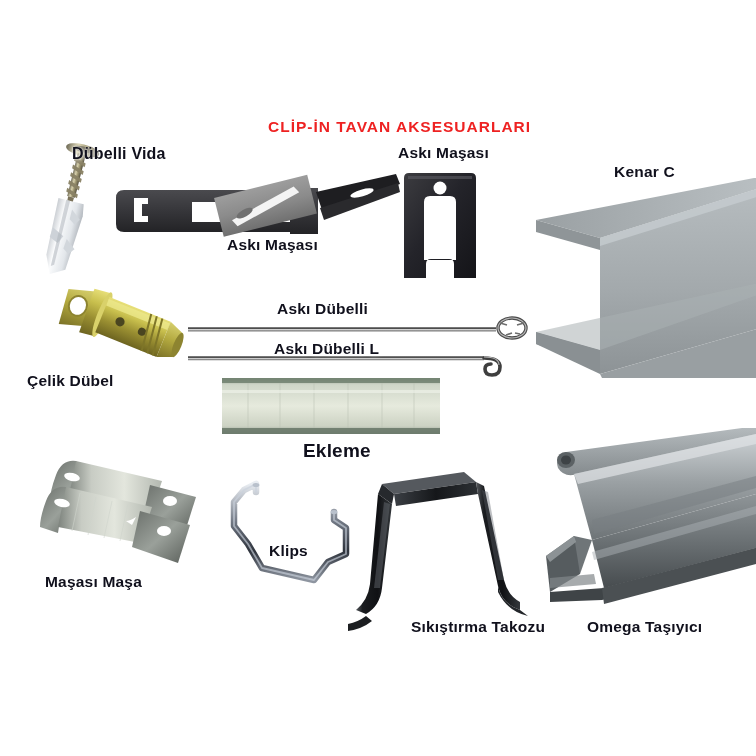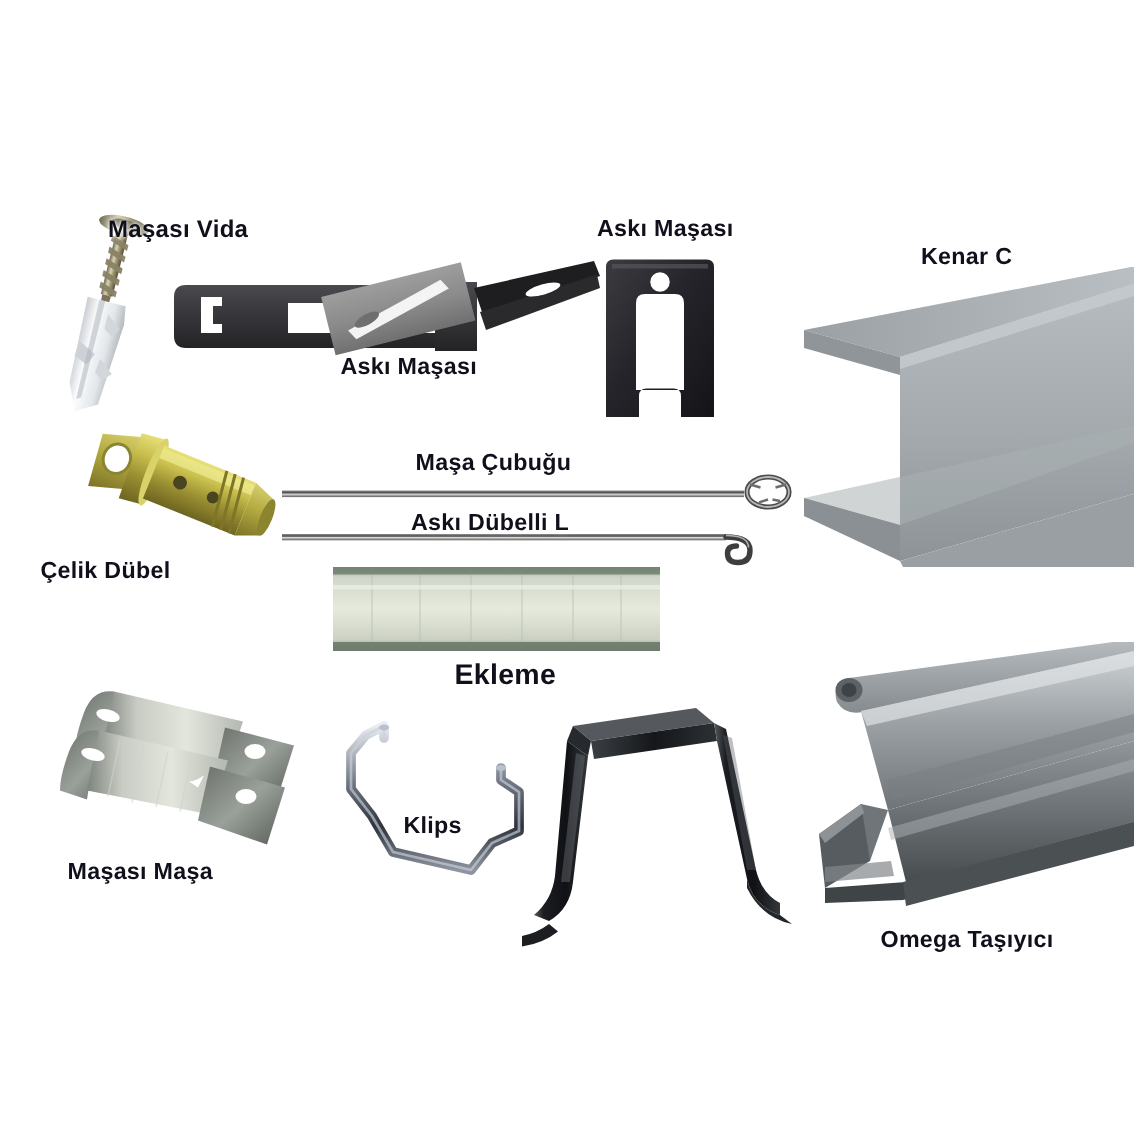--- a/index.html
+++ b/index.html
@@ -30,20 +30,21 @@
   }
 
   .part{position:absolute;z-index:10;}
   svg{display:block;overflow:visible;}
 </style>
 </head>
 <body>
 
 <div id="page">
 
+  <div class="title" style="left:268px;top:118px;font-size:15.5px;">CLİP-İN TAVAN AKSESUARLARI</div>
 
   <div class="part" style="left:28px;top:140px;width:92px;height:140px;">
     <svg width="92" height="140" viewBox="0 0 92 140">
       <defs>
         <linearGradient id="zinc" x1="0" y1="0" x2="1" y2="0">
           <stop offset="0" stop-color="#6e6a57"></stop>
             <stop offset=".35" stop-color="#d9d2ae"></stop>
           <stop offset=".6" stop-color="#9f9772"></stop>
             <stop offset="1" stop-color="#55503e"></stop>
         </linearGradient>
@@ -67,21 +68,21 @@
         </g>
         <path d="M37 58 L43 58 L42 76 L38 76 Z" fill="#7b735a"></path>
         <path d="M28 62 L54 62 L56 74 L52 130 L38 138 L30 120 Z" fill="url(#plug)"></path>
         <path d="M44 70 L54 78 L50 84 L44 80 Z" fill="#d2d7dc"></path>
         <path d="M30 92 L42 98 L38 106 L29 102 Z" fill="#cdd2d8"></path>
         <path d="M46 100 L56 108 L51 114 L45 110 Z" fill="#d2d7dc"></path>
         <path d="M36 62 L40 62 L40 128 L37 130 Z" fill="#aeb4bb" opacity=".55"></path>
       </g>
     </svg>
   </div>
-  <div class="lbl" style="left:72px;top:145px;font-size:16px;">Maşası Vida</div>
+  <div class="lbl" style="left:72px;top:145px;font-size:16px;">Dübelli Vida</div>
 
   <div class="part" style="left:110px;top:170px;width:290px;height:80px;">
     <svg width="290" height="80" viewBox="0 0 290 80">
       <defs>
         <linearGradient id="dk" x1="0" y1="0" x2="0" y2="1">
           <stop offset="0" stop-color="#4a4a4e"></stop>
             <stop offset=".5" stop-color="#36363a"></stop>
           <stop offset="1" stop-color="#232326"></stop>
         </linearGradient>
         <linearGradient id="gy" x1="0" y1="0" x2="0" y2="1">
@@ -202,21 +203,21 @@
           <stop offset=".55" stop-color="#d8d8d8"></stop>
             <stop offset="1" stop-color="#5c5c5c"></stop>
         </linearGradient>
       </defs>
       <rect x="0" y="9" width="308" height="4.4" fill="url(#rod)"></rect>
       <ellipse cx="324" cy="10" rx="14" ry="10" fill="none" stroke="#4b4b4b" stroke-width="3.4"></ellipse>
       <ellipse cx="324" cy="10" rx="14" ry="10" fill="none" stroke="#b6b6b6" stroke-width="1.2"></ellipse>
       <path d="M312 5 l7 2 M336 5 l-7 2 M318 17 l6 -2 M332 16 l-5 -1" stroke="#6d6d6d" stroke-width="1.6" fill="none"></path>
     </svg>
   </div>
-  <div class="lbl" style="left:277px;top:300px;font-size:15.5px;">Maşa Çubuğu</div>
+  <div class="lbl" style="left:277px;top:300px;font-size:15.5px;">Askı Dübelli</div>
 
   <div class="part" style="left:188px;top:352px;width:340px;height:30px;">
     <svg width="340" height="30" viewBox="0 0 340 30">
       <rect x="0" y="4" width="296" height="4.2" fill="url(#rod)"></rect>
       <path d="M296 6 q16 0 16 9 q0 8 -8 8 q-7 0 -7 -6 q0 -5 6 -5" fill="none" stroke="#3e3e3e" stroke-width="3.6" stroke-linecap="round"></path>
       <path d="M296 5 q15 0 15 8" fill="none" stroke="#b0b0b0" stroke-width="1.1"></path>
     </svg>
   </div>
   <div class="lbl" style="left:274px;top:340px;font-size:15.5px;">Askı Dübelli L</div>
 
@@ -323,20 +324,21 @@
 
       <path d="M18 148 q-8 6 -18 8 l0 7 q14 -2 24 -10 z" fill="#1c1e21"></path>
 
       <path d="M128 14 L130 26 L150 118 q4 18 22 24 l0 -8 q-12 -6 -16 -22 L136 18 Z" fill="url(#blk)"></path>
       <path d="M150 118 q4 18 22 24 l8 6 q-20 -4 -30 -24 z" fill="#23262a"></path>
 
       <path d="M36 34 L42 36 L32 120 L26 120 Z" fill="#6a6f75" opacity=".45"></path>
       <path d="M134 22 L140 24 L156 112 L150 112 Z" fill="#5d6268" opacity=".4"></path>
     </svg>
   </div>
+  <div class="lbl" style="left:411px;top:618px;font-size:15.5px;">Sıkıştırma Takozu</div>
 
   <div class="part" style="left:544px;top:428px;width:212px;height:188px;">
     <svg width="212" height="188" viewBox="0 0 212 188">
       <defs>
         <linearGradient id="om1" x1="0" y1="0" x2="0" y2="1">
           <stop offset="0" stop-color="#cdd2d5"></stop>
             <stop offset=".45" stop-color="#9ba1a4"></stop>
           <stop offset="1" stop-color="#6e7477"></stop>
         </linearGradient>
         <linearGradient id="om2" x1="0" y1="0" x2="0" y2="1">

